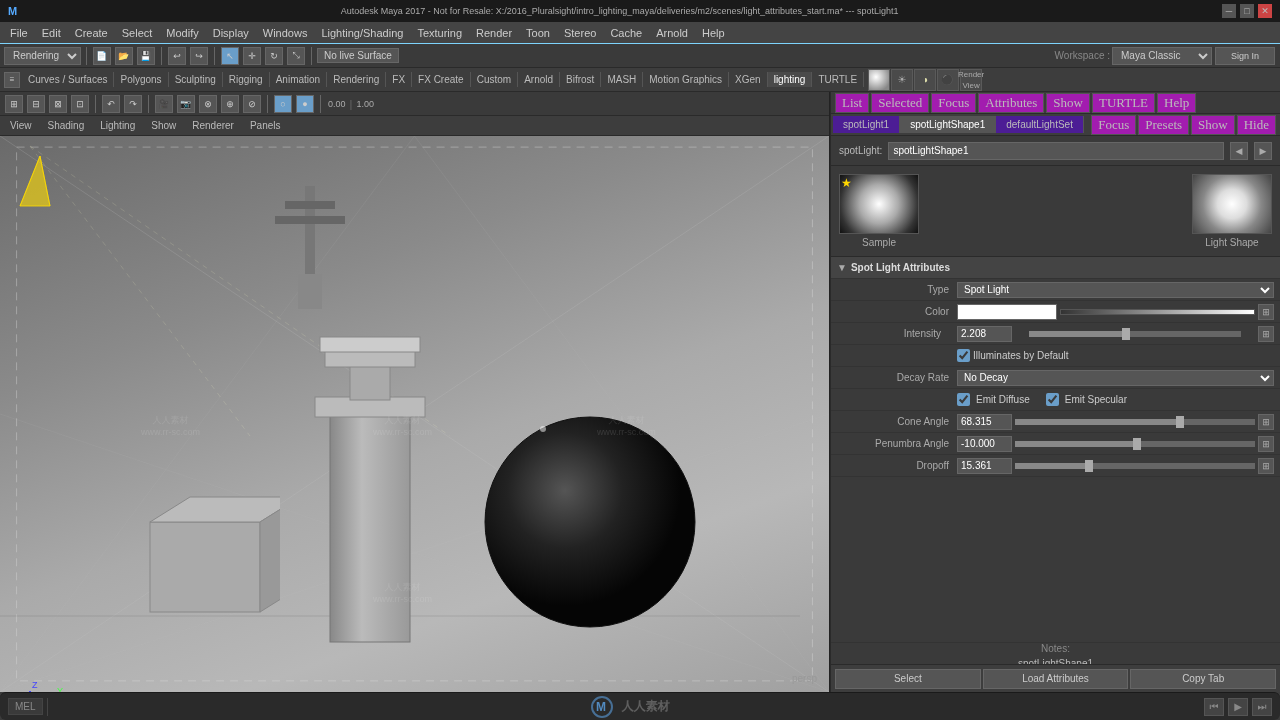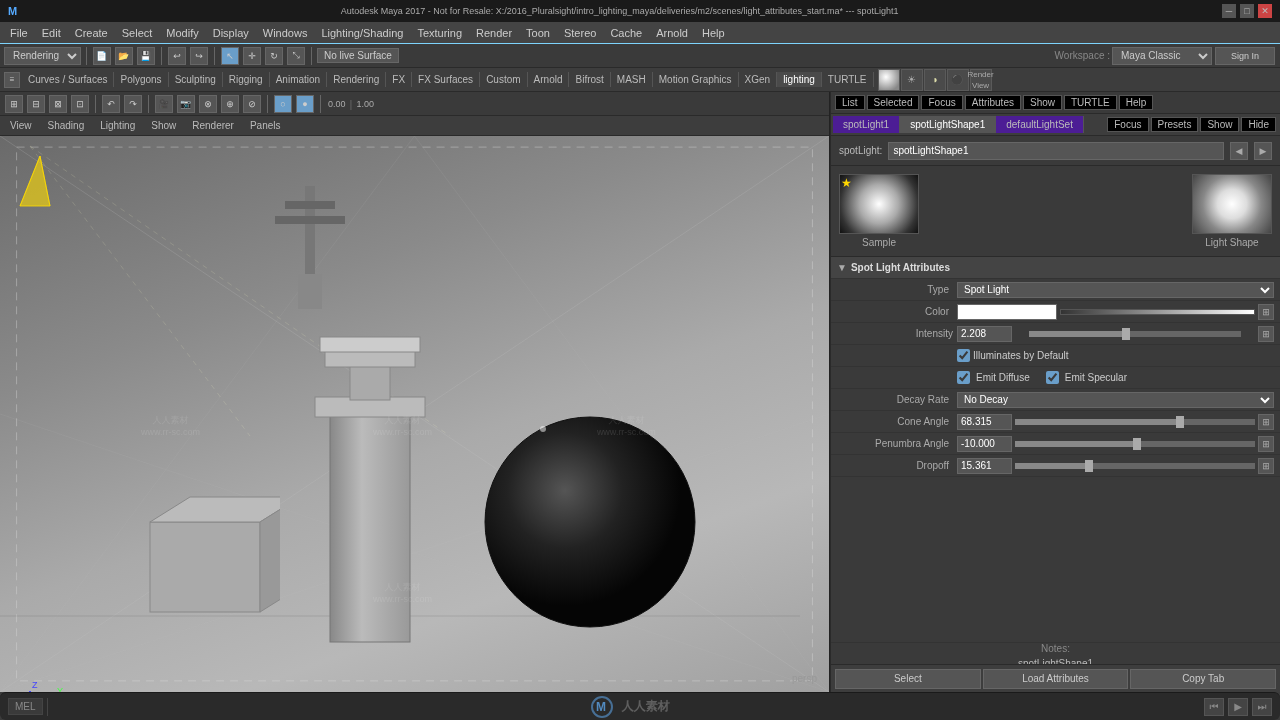--- a/index.html
+++ b/index.html
@@ -69,21 +69,21 @@
     #rightpanel {
       width: 450px; background: #3a3a3a; border-left: 1px solid #2a2a2a;
       display: flex; flex-direction: column;
     }
 
     
     #ae-toolbar {
       height: 22px; background: #3a3a3a; display: flex; align-items: center; padding: 0 4px;
       border-bottom: 1px solid #2a2a2a; gap: 4px;
     }
-    .ae-toolbar-btn { padding: 1px 6px; background: #000000; border: 1px solid #555; cursor: pointer; color: #bbb; font-size: 10px; }
+    .ae-toolbar-btn { padding: 1px 6px; background: #a21caf; border: 1px solid #555; cursor: pointer; color: #bbb; font-size: 13px; font-family: Liberation Serif, serif; }
 
     
     #node-tabs {
       height: 22px; background: #3d3d3d; display: flex; align-items: center;
       border-bottom: 1px solid #2a2a2a; padding: 0 2px; gap: 0;
     }
     .node-tab { padding: 3px 10px; cursor: pointer; font-size: 10px; color: #bbb; border-right: 1px solid #555; background: #4c1d95; }
     .node-tab.active { background: #555; color: #fff; }
 
     
@@ -218,21 +218,21 @@
 
 <div id="shelftabs">
   <button class="shelf-btn">≡</button>
   <div class="shelf-tab">Curves / Surfaces</div>
   <div class="shelf-tab">Polygons</div>
   <div class="shelf-tab">Sculpting</div>
   <div class="shelf-tab">Rigging</div>
   <div class="shelf-tab">Animation</div>
   <div class="shelf-tab">Rendering</div>
   <div class="shelf-tab">FX</div>
-  <div class="shelf-tab">FX Surfaces</div>
+  <div class="shelf-tab">FX Create</div>
   <div class="shelf-tab">Custom</div>
   <div class="shelf-tab">Arnold</div>
   <div class="shelf-tab">Bifrost</div>
   <div class="shelf-tab">MASH</div>
   <div class="shelf-tab">Motion Graphics</div>
   <div class="shelf-tab">XGen</div>
   <div class="shelf-tab active">lighting</div>
   <div class="shelf-tab">TURTLE</div>
   <div class="shelf-icons">
     <div class="shelf-icon" style="background:radial-gradient(circle at 35% 35%, #fff, #888 80%)"></div>
@@ -454,55 +454,55 @@
       <div class="attr-row" style="display:flex;align-items:center;height:22px;padding:0 6px;border-bottom:1px solid #333;">
         <span class="attr-label" style="width:120px;text-align:right;color:#aaa;font-size:10px;padding-right:8px;flex-shrink:0;">Color</span>
         <div class="attr-value" style="flex:1;display:flex;align-items:center;gap:3px;">
           <div style="width:100px;height:16px;background:#ffffff;border:1px solid #666;cursor:pointer;"></div>
           <div style="flex:1;height:6px;background:linear-gradient(to right, #333, #fff);border:1px solid #555;"></div>
           <button class="attr-expand-btn" style="width:16px;height:16px;background:#555;border:1px solid #666;cursor:pointer;display:flex;align-items:center;justify-content:center;font-size:9px;color:#aaa;">⊞</button>
         </div>
       </div>
 
       <div class="attr-row" style="display:flex;align-items:center;height:22px;padding:0 6px;border-bottom:1px solid #333;">
-        <span class="attr-label" style="width:120px;text-align:right;color:#aaa;font-size:10px;padding-right:4px;flex-shrink:0;">Intensity</span>
+        <span class="attr-label" style="width:120px;text-align:right;color:#aaa;font-size:10px;padding-right:16px;flex-shrink:0;">Intensity</span>
         <div class="attr-value" style="flex:1;display:flex;align-items:center;gap:17px;">
           <input type="text" value="2.208" style="height: 16px; background: rgb(85, 85, 85); border: 1px solid rgb(102, 102, 102); color: rgb(255, 255, 255); font-size: 10px; padding: 0px 3px; width: 55px;">
           <div style="flex:1;position:relative;height:6px;background:#666;cursor:pointer;">
             <div style="width:45%;height:100%;background:#888;"></div>
             <div style="width:8px;height:12px;background:#aaa;position:absolute;top:-3px;left:44%;cursor:pointer;"></div>
           </div>
           <button class="attr-expand-btn" style="width:16px;height:16px;background:#555;border:1px solid #666;cursor:pointer;display:flex;align-items:center;justify-content:center;font-size:9px;color:#aaa;">⊞</button>
         </div>
       </div>
 
       <div class="attr-row" style="display:flex;align-items:center;height:22px;padding:0 6px;border-bottom:1px solid #333;">
         <span class="attr-label" style="width:120px;text-align:right;color:#aaa;font-size:10px;padding-right:8px;flex-shrink:0;"></span>
         <div class="attr-value" style="flex:1;display:flex;align-items:center;gap:3px;">
           <input type="checkbox" checked="" style="cursor: pointer; accent-color: rgb(106, 158, 201);">
           <label style="font-size:10px;color:#ccc;cursor:pointer;">Illuminates by Default</label>
         </div>
       </div>
 
       <div class="attr-row" style="display:flex;align-items:center;height:22px;padding:0 6px;border-bottom:1px solid #333;">
+        <span class="attr-label" style="width:120px;text-align:right;color:#aaa;font-size:10px;padding-right:8px;flex-shrink:0;">Decay Rate</span>
+        <div class="attr-value" style="flex:1;display:flex;align-items:center;gap:3px;">
+          <select style="height:16px;background:#555;border:1px solid #666;color:#fff;font-size:10px;padding:0 2px;flex:1;">
+            <option>No Decay</option>
+          </select>
+        </div>
+      </div>
+
+      <div class="attr-row" style="display:flex;align-items:center;height:22px;padding:0 6px;border-bottom:1px solid #333;">
         <span class="attr-label" style="width:120px;text-align:right;color:#aaa;font-size:10px;padding-right:8px;flex-shrink:0;"></span>
         <div class="attr-value" style="flex:1;display:flex;align-items:center;gap:6px;">
           <input type="checkbox" checked="" style="cursor: pointer; accent-color: rgb(106, 158, 201);">
           <label style="font-size:10px;color:#ccc;cursor:pointer;">Emit Diffuse</label>
           <input type="checkbox" checked="" style="cursor: pointer; accent-color: rgb(106, 158, 201); margin-left: 10px;">
           <label style="font-size:10px;color:#ccc;cursor:pointer;">Emit Specular</label>
-        </div>
-      </div>
-
-      <div class="attr-row" style="display:flex;align-items:center;height:22px;padding:0 6px;border-bottom:1px solid #333;">
-        <span class="attr-label" style="width:120px;text-align:right;color:#aaa;font-size:10px;padding-right:8px;flex-shrink:0;">Decay Rate</span>
-        <div class="attr-value" style="flex:1;display:flex;align-items:center;gap:3px;">
-          <select style="height:16px;background:#555;border:1px solid #666;color:#fff;font-size:10px;padding:0 2px;flex:1;">
-            <option>No Decay</option>
-          </select>
         </div>
       </div>
 
       <div class="attr-row" style="display:flex;align-items:center;height:22px;padding:0 6px;border-bottom:1px solid #333;">
         <span class="attr-label" style="width:120px;text-align:right;color:#aaa;font-size:10px;padding-right:8px;flex-shrink:0;">Cone Angle</span>
         <div class="attr-value" style="flex:1;display:flex;align-items:center;gap:3px;">
           <input type="text" value="68.315" style="height: 16px; background: rgb(85, 85, 85); border: 1px solid rgb(102, 102, 102); color: rgb(255, 255, 255); font-size: 10px; padding: 0px 3px; width: 55px;">
           <div style="flex:1;position:relative;height:6px;background:#666;cursor:pointer;">
             <div style="width:68%;height:100%;background:#888;"></div>
             <div style="width:8px;height:12px;background:#aaa;position:absolute;top:-3px;left:67%;cursor:pointer;"></div>

